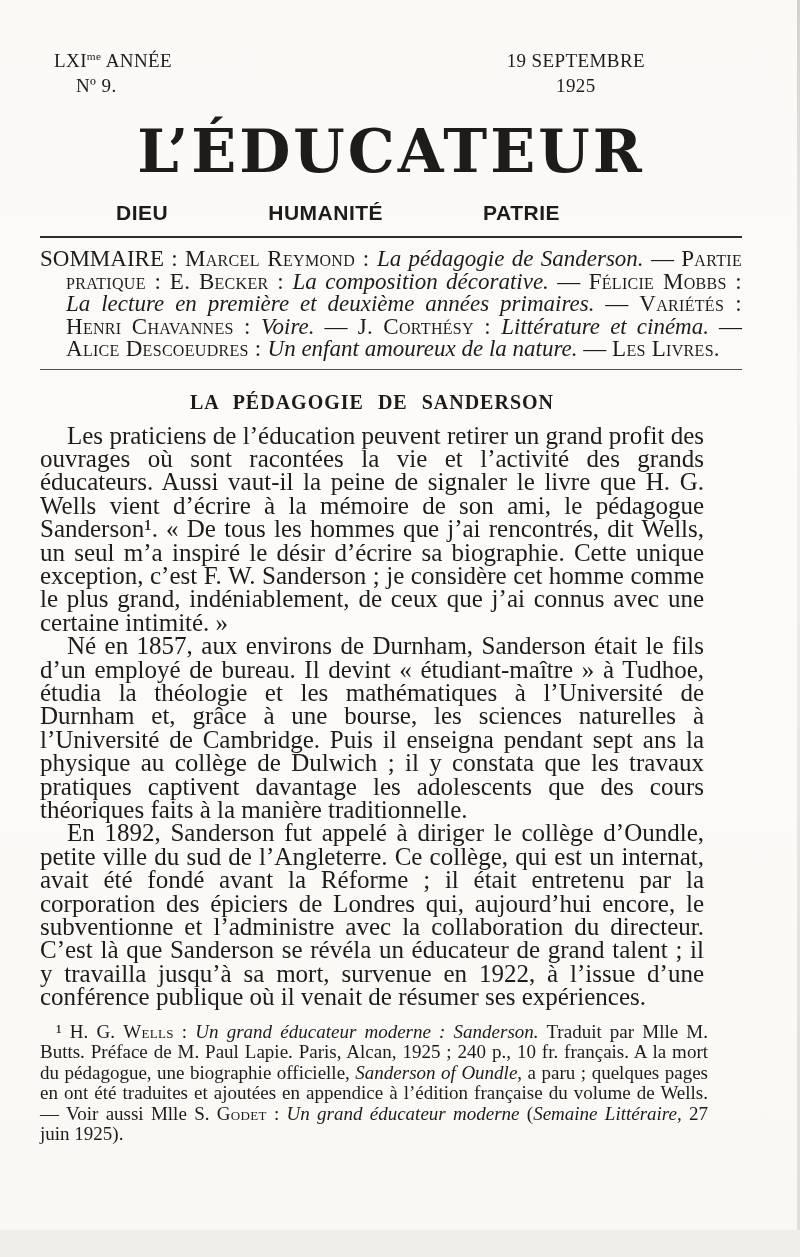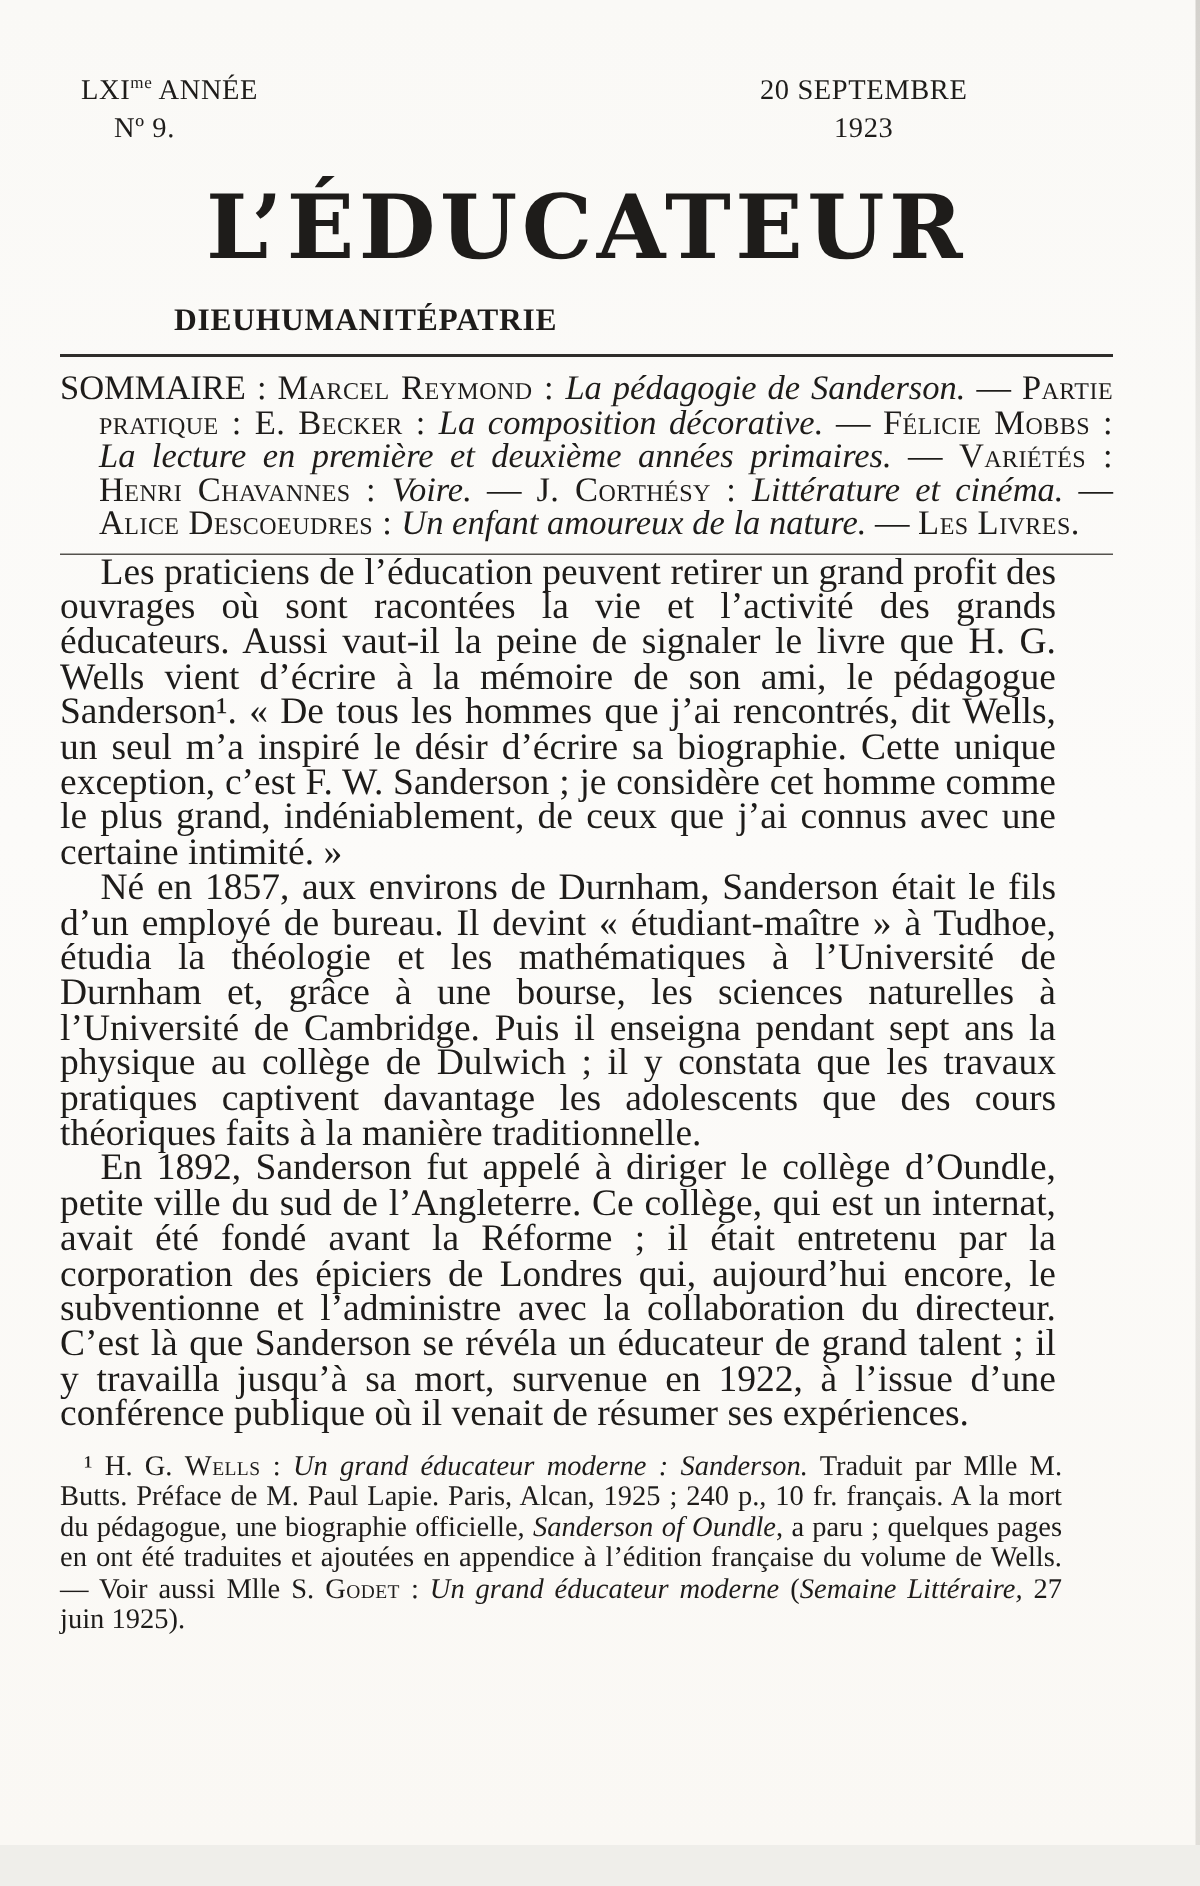--- a/index.html
+++ b/index.html
@@ -44,23 +44,24 @@
     text-align: center;
     font-family: "DejaVu Serif", serif;
     font-weight: 700;
     font-size: 59px;
     line-height: 84px;
     letter-spacing: 3px;
     white-space: nowrap;
   }
   .motto {
     display: flex;
+    justify-content: space-between;
     width: 444px;
     margin: 7px 0 0 76px;
-    font-family: Liberation Serif, serif;
+    font-family: Liberation Sans, sans-serif;
     font-weight: 700;
     font-size: 21px;
     line-height: 24px;
     letter-spacing: .5px;
   }
 
   .rule { height: 0; }
   .rule-thick { border-top: 2.5px solid #2f2d2a; margin-top: 11px; }
   .rule-thin  { border-top: 1.5px solid #55524d; margin-top: 8px; }
 
@@ -108,39 +109,40 @@
 <body>
 
 <div class="page">
 
   <header class="issue-header">
     <div class="issue-left">
       <div class="issue-year"><span>LXI</span><span class="sup">me</span><span> ANNÉE</span></div>
       <div class="issue-number">Nº 9.</div>
     </div>
     <div class="issue-right">
-      <div class="issue-date">20 SEPTEMBRE</div>
-      <div class="issue-date-year">1923</div>
+      <div class="issue-date">19 SEPTEMBRE</div>
+      <div class="issue-date-year">1925</div>
     </div>
   </header>
 
   <h1 class="journal-title">L’ÉDUCATEUR</h1>
 
   <div class="motto">
     <span>DIEU</span>
     <span>HUMANITÉ</span>
     <span>PATRIE</span>
   </div>
 
   <div class="rule rule-thick"></div>
 
   <p class="sommaire"><span>SOMMAIRE : </span><span class="sc">Marcel Reymond : </span><span class="it">La pédagogie de Sanderson.</span><span> — </span><span class="sc">Partie pratique : E. Becker : </span><span class="it">La composition décorative.</span><span> — </span><span class="sc">Félicie Mobbs : </span><span class="it">La lecture en première et deuxième années primaires.</span><span> — </span><span class="sc">Variétés : Henri Chavannes : </span><span class="it">Voire.</span><span> — </span><span class="sc">J. Corthésy : </span><span class="it">Littérature et cinéma.</span><span> — </span><span class="sc">Alice Descoeudres : </span><span class="it">Un enfant amoureux de la nature.</span><span> — </span><span class="sc">Les Livres.</span></p>
 
   <div class="rule rule-thin"></div>
 
   <main class="article">
+    <h2 class="article-title">LA PÉDAGOGIE DE SANDERSON</h2>
     <p class="body-par">Les praticiens de l’éducation peuvent retirer un grand profit des ouvrages où sont racontées la vie et l’activité des grands éducateurs. Aussi vaut-il la peine de signaler le livre que H. G. Wells vient d’écrire à la mémoire de son ami, le pédagogue Sanderson¹. « De tous les hommes que j’ai rencontrés, dit Wells, un seul m’a inspiré le désir d’écrire sa biographie. Cette unique exception, c’est F. W. Sanderson ; je considère cet homme comme le plus grand, indéniablement, de ceux que j’ai connus avec une certaine intimité. »</p>
     <p class="body-par">Né en 1857, aux environs de Durnham, Sanderson était le fils d’un employé de bureau. Il devint « étudiant-maître » à Tudhoe, étudia la théologie et les mathématiques à l’Université de Durnham et, grâce à une bourse, les sciences naturelles à l’Université de Cambridge. Puis il enseigna pendant sept ans la physique au collège de Dulwich ; il y constata que les travaux pratiques captivent davantage les adolescents que des cours théoriques faits à la manière traditionnelle.</p>
     <p class="body-par">En 1892, Sanderson fut appelé à diriger le collège d’Oundle, petite ville du sud de l’Angleterre. Ce collège, qui est un internat, avait été fondé avant la Réforme ; il était entretenu par la corporation des épiciers de Londres qui, aujourd’hui encore, le subventionne et l’administre avec la collaboration du directeur. C’est là que Sanderson se révéla un éducateur de grand talent ; il y travailla jusqu’à sa mort, survenue en 1922, à l’issue d’une conférence publique où il venait de résumer ses expériences.</p>
     <p class="footnote"><span>¹ H. G. </span><span class="sc">Wells</span><span> : </span><span class="it">Un grand éducateur moderne : Sanderson.</span><span> Traduit par Mlle M. Butts. Préface de M. Paul Lapie. Paris, Alcan, 1925 ; 240 p., 10 fr. français. A la mort du pédagogue, une biographie officielle, </span><span class="it">Sanderson of Oundle</span><span>, a paru ; quelques pages en ont été traduites et ajoutées en appendice à l’édition française du volume de Wells. — Voir aussi Mlle S. </span><span class="sc">Godet</span><span> : </span><span class="it">Un grand éducateur moderne</span><span> (</span><span class="it">Semaine Littéraire,</span><span> 27 juin 1925).</span></p>
   </main>
 
 </div>
 
 </body></html>

